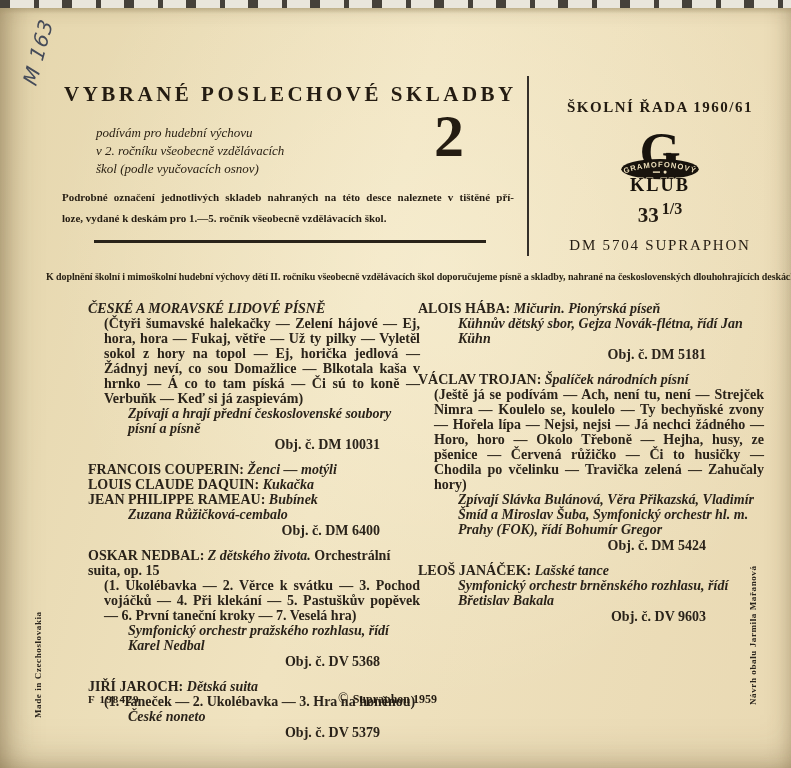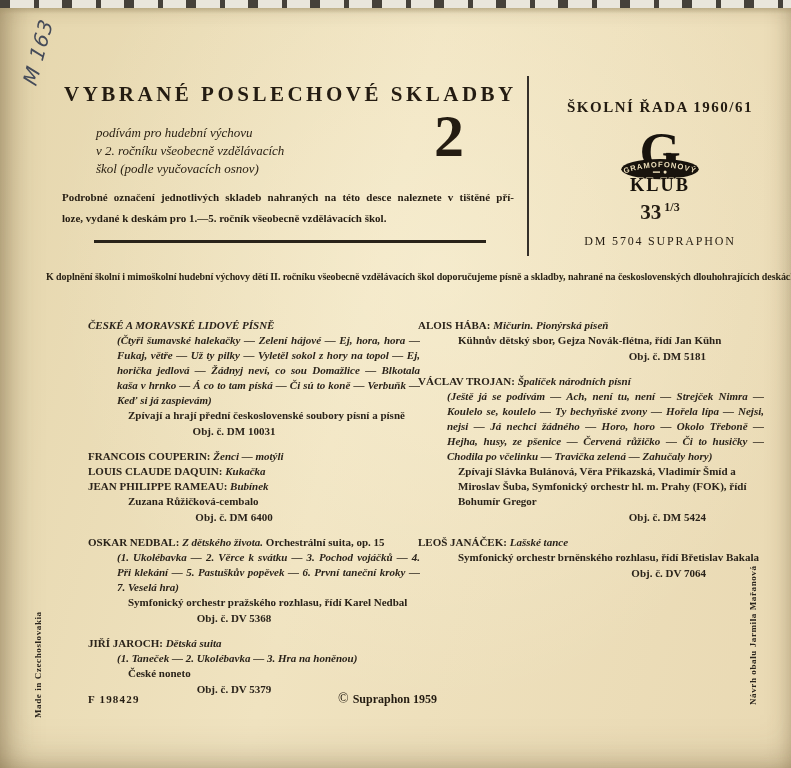--- a/index.html
+++ b/index.html
@@ -33,34 +33,34 @@
   .volume{position:absolute;left:434px;top:102px;font-weight:bold;font-size:60px;}
   .note{position:absolute;left:62px;top:187px;width:452px;font-weight:bold;
     font-size:11px;line-height:21px;}
   .note .l1{text-align:justify;text-align-last:justify;}
   .vdiv{position:absolute;left:527px;top:76px;width:2px;height:180px;background:#35302a;}
   .hrule{position:absolute;left:94px;top:240px;width:392px;height:3px;background:#292319;}
   .right-head{position:absolute;left:538px;top:82px;width:244px;text-align:center;margin-top:17px;}
   .series{font-size:15px;letter-spacing:1.5px;white-space:nowrap;font-weight:bold;}
   .logo{margin-top:10px;width:112px;height:68px;}
   .speed{font-weight:bold;font-size:21px;margin-top:2px;}
-  .speed .frac{font-size:12px;vertical-align:super;margin-left:3px;}
-  .catalog-no{font-size:12px;letter-spacing:1.8px;margin-top:9px;white-space:nowrap;}
+  .speed .frac{font-size:16px;vertical-align:super;margin-left:3px;}
+  .catalog-no{font-size:15px;letter-spacing:1.8px;margin-top:9px;white-space:nowrap;}
   .intro{position:absolute;left:46px;top:271px;font-size:10px;letter-spacing:-.1px;
     white-space:nowrap;font-weight:bold;color:#2a2316;}
-  .col{position:absolute;top:318px;font-size:11px;line-height:15px;font-weight:bold;color:#2a231a;}
+  .col{position:absolute;top:301px;font-size:14px;line-height:15px;font-weight:bold;color:#2a231a;}
   #col-left{left:88px;width:332px;}
   #col-right{left:418px;width:346px;}
   .section{margin-bottom:10px;}
   .work{font-style:italic;}
   .suffix{font-style:normal;}
-  .tracks{margin-left:29px;text-align:justify;font-style:italic;}
-  .performers{margin-left:40px;}
+  .tracks{margin-left:16px;text-align:justify;}
+  .performers{margin-left:40px;font-style:italic;}
   .catalog{text-align:right;margin-top:1px;}
-  #col-left .catalog{padding-right:40px;text-align:center;}
+  #col-left .catalog{padding-right:40px;}
   #col-right .catalog{padding-right:58px;}
   .print-code{position:absolute;left:88px;top:693px;font-weight:bold;font-size:11px;letter-spacing:1.2px;}
   .copyright{position:absolute;left:338px;top:691px;font-size:12px;font-weight:bold;}
   .copyright .csym{font-size:14px;font-weight:normal;margin-right:4px;}
   .vert{position:absolute;writing-mode:vertical-rl;transform:rotate(180deg);
     font-weight:bold;font-size:9px;letter-spacing:.6px;color:#2a241c;white-space:nowrap;}
   .vert.left{left:33px;top:590px;height:128px;}
   .vert.right{left:748px;top:553px;height:152px;}
 </style>
 </head>
@@ -147,21 +147,21 @@
       </div>
       <div class="section">
         <div class="h-line"><span class="composer">VÁCLAV TROJAN: </span><span class="work">Špalíček národních písní</span></div>
         <div class="tracks">(Ještě já se podívám — Ach, není tu, není — Strejček Nimra — Koulelo se, koulelo — Ty bechyňské zvony — Hořela lípa — Nejsi, nejsi — Já nechci žádného — Horo, horo — Okolo Třeboně — Hejha, husy, ze pšenice — Červená růžičko — Či to husičky — Chodila po včelinku — Travička zelená — Zahučaly hory)</div>
         <div class="performers">Zpívají Slávka Bulánová, Věra Přikazská, Vladimír Šmíd a Miroslav Šuba, Symfonický orchestr hl. m. Prahy (FOK), řídí Bohumír Gregor</div>
         <div class="catalog">Obj. č. DM 5424</div>
       </div>
       <div class="section">
         <div class="h-line"><span class="composer">LEOŠ JANÁČEK: </span><span class="work">Lašské tance</span></div>
         <div class="performers">Symfonický orchestr brněnského rozhlasu, řídí Břetislav Bakala</div>
-        <div class="catalog">Obj. č. DV 7064</div>
+        <div class="catalog">Obj. č. DV 9603</div>
       </div>
     </div>
 
   <div class="print-code">F 198429</div>
   <div class="copyright">
     <span class="csym">©</span><span>Supraphon 1959</span>
   </div>
 
   <div class="vert left">Made in Czechoslovakia</div>
   <div class="vert right">Návrh obalu Jarmila Mařanová</div>

